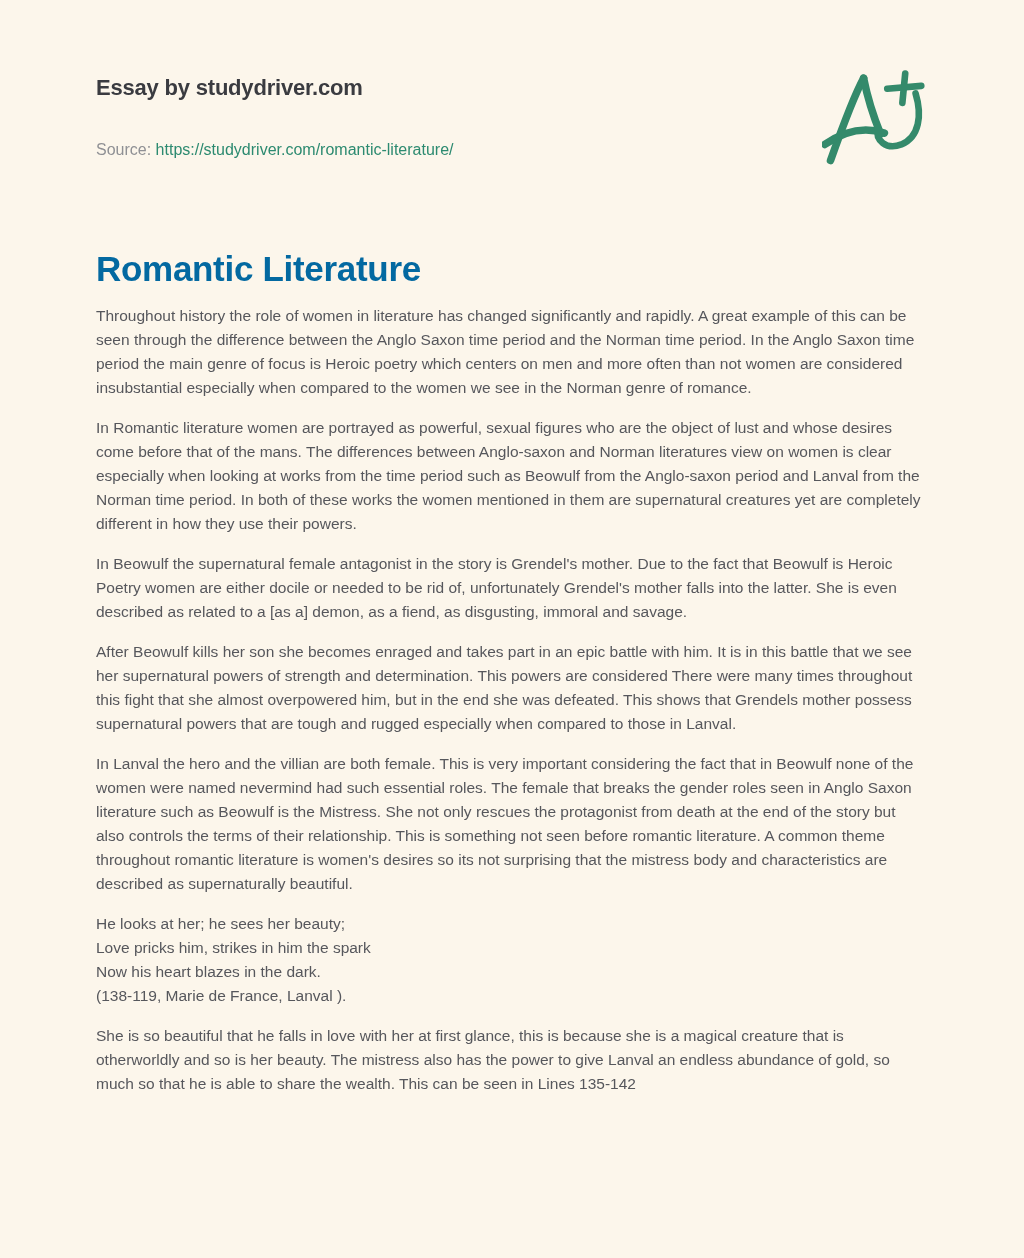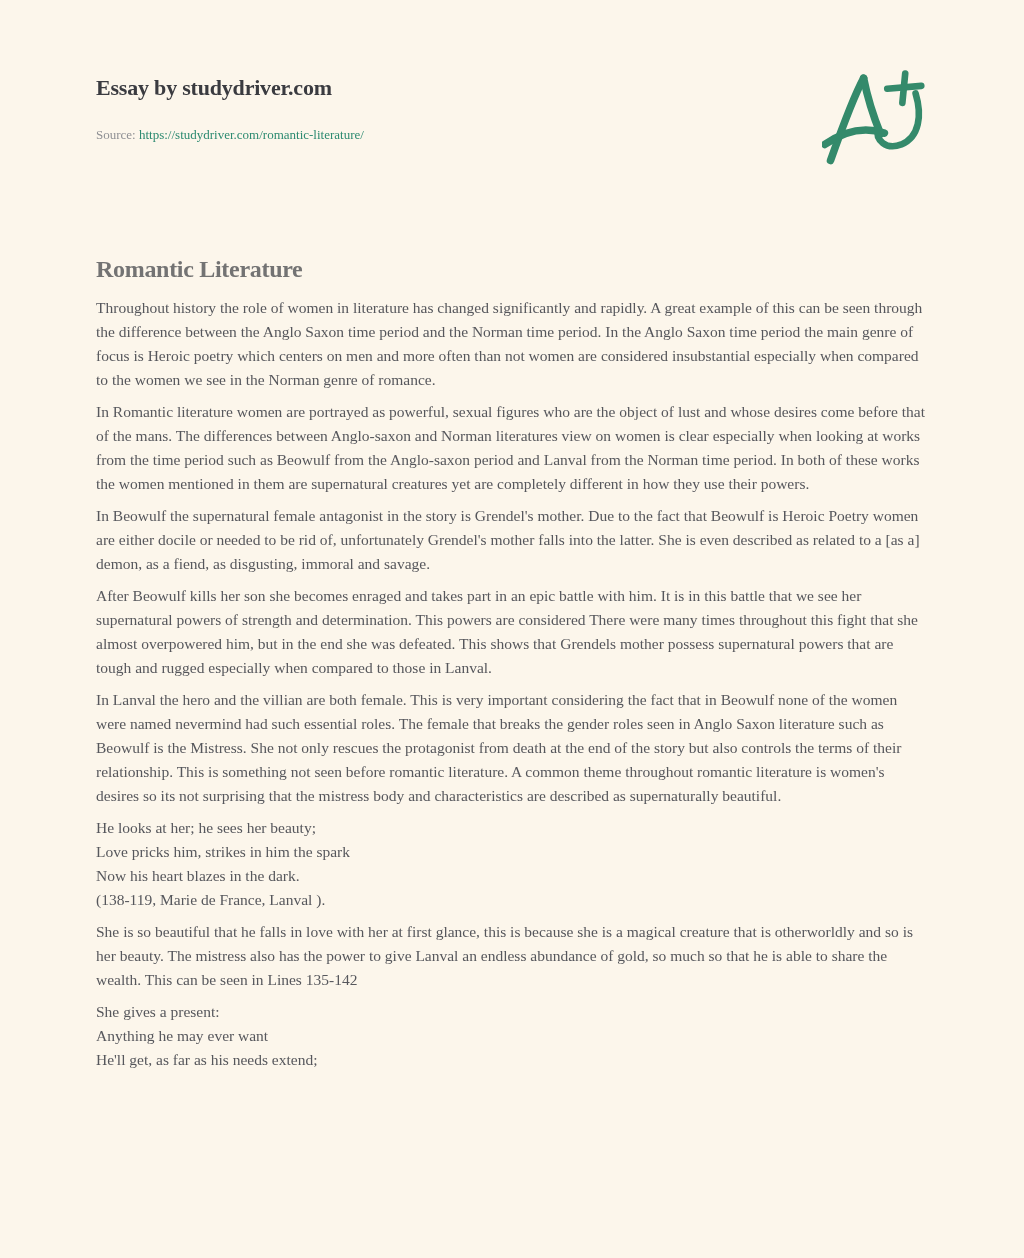--- a/index.html
+++ b/index.html
@@ -6,62 +6,61 @@
   html, body { background: #fcf6eb; }
   body { font-family: "Liberation Sans", sans-serif; }
   .page {
     position: relative;
     width: 1024px;
     height: 1258px;
     margin: 0 auto;
     background: #fcf6eb;
     overflow: hidden;
     padding: 74px 96px 0 96px;
-    font-family: Liberation Serif, serif;
   }
   .header {
     display: flex;
     justify-content: space-between;
     align-items: flex-start;
   }
   .byline {
     font-size: 22px;
     font-weight: 700;
     color: #3a3b40;
     letter-spacing: -0.2px;
     line-height: 28px;
   }
   .source-line {
-    margin-top: 23px;
-    font-size: 13px;
+    margin-top: 38px;
+    font-size: 16px;
     line-height: 20px;
     color: #8f9094;
   }
   .source-line a {
     color: #2c8a70;
     text-decoration: none;
   }
   .logo {
     width: 104px;
     height: 96px;
     margin-top: -4px;
     margin-right: 2px;
     flex: 0 0 auto;
   }
   .logo svg { width: 100%; height: 100%; display: block; }
   .title {
     margin-top: 84px;
-    font-size: 24px;
+    font-size: 35px;
     font-weight: 700;
-    color: #737373;
+    color: #0369a1;
     letter-spacing: -0.3px;
     line-height: 38px;
   }
   .essay p {
-    margin-top: 8px;
+    margin-top: 16px;
     font-size: 15.5px;
     line-height: 24px;
     color: #56575c;
     max-width: 836px;
   }
   .essay p.first { }
   .essay p.quote { white-space: pre-line; }
 </style>
 </head>
 <body>
@@ -103,18 +102,15 @@
     <p class="first">Throughout history the role of women in literature has changed significantly and rapidly. A great example of this can be seen through the difference between the Anglo Saxon time period and the Norman time period. In the Anglo Saxon time period the main genre of focus is Heroic poetry which centers on men and more often than not women are considered insubstantial especially when compared to the women we see in the Norman genre of romance.</p>
     <p>In Romantic literature women are portrayed as powerful, sexual figures who are the object of lust and whose desires come before that of the mans. The differences between Anglo-saxon and Norman literatures view on women is clear especially when looking at works from the time period such as Beowulf from the Anglo-saxon period and Lanval from the Norman time period. In both of these works the women mentioned in them are supernatural creatures yet are completely different in how they use their  powers.</p>
     <p>In Beowulf the supernatural female antagonist in the story is Grendel's mother. Due to the fact that Beowulf is Heroic Poetry women are either docile or needed to be rid of, unfortunately Grendel's mother falls into the latter. She is even described as related to a [as a] demon, as a fiend, as disgusting, immoral and savage.</p>
     <p>After Beowulf kills her son she becomes enraged and takes part in an epic battle with him. It is in this battle that we see her supernatural powers of strength and determination. This powers are considered There were many times throughout this fight that she almost overpowered him, but in the end she was defeated. This shows that Grendels mother possess supernatural powers that are tough and rugged especially when compared to those in Lanval.</p>
     <p>In Lanval the hero and the villian are both female. This is very important considering the fact that in Beowulf none of the women were named nevermind had such essential roles. The female that breaks the gender roles seen in Anglo Saxon literature such as Beowulf is the Mistress. She not only rescues the protagonist from death at the end of the story but also controls the terms of their relationship. This is something not seen before romantic literature. A common theme throughout romantic literature is women's desires so its not surprising that the mistress body and characteristics are described as supernaturally beautiful.</p>
     <p class="quote">He looks at her; he sees her beauty;
 Love pricks him, strikes in him the spark
 Now his heart blazes in the dark.
 (138-119, Marie de France, Lanval ).</p>
     <p>She is so beautiful that he falls in love with her at first glance, this is because she is a magical creature that is otherworldly and so is her beauty. The mistress also has the power to give Lanval an endless abundance of gold, so much so that he is able to share the wealth. This can be seen in Lines 135-142</p>
-    <p class="quote">She gives a present:
-Anything he may ever want
-He'll get, as far as his needs extend;</p>
   </div>
 
 </div>
 
 </body></html>

